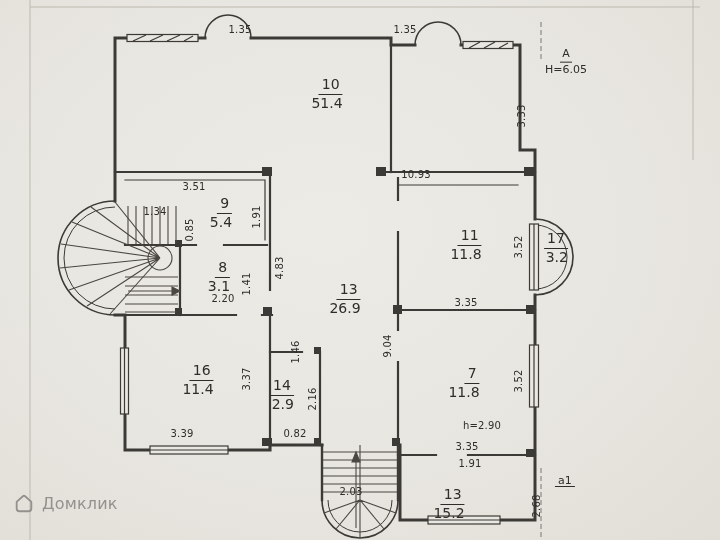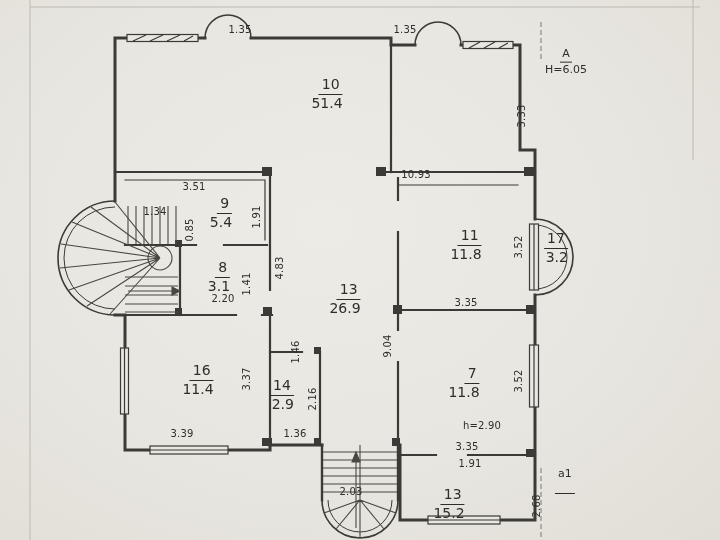--- a/index.html
+++ b/index.html
@@ -4,21 +4,21 @@
 <style>
   *{margin:0;padding:0;box-sizing:border-box}
   html,body{width:720px;height:540px}
   body{font-family:"DejaVu Sans", sans-serif;background:#d8d5cf;overflow:hidden}
   .page{position:relative;width:720px;height:540px;overflow:hidden;color:#2f2d2a;
         background:radial-gradient(ellipse at 45% 42%, #edebe6 0%, #e8e6e0 55%, #e1ded7 100%)}
   svg.plan{position:absolute;left:0;top:0}
   .lbl{position:absolute;font-size:10px;line-height:1;white-space:nowrap;
        transform:translate(-50%,-50%);color:#2f2d2a;letter-spacing:.2px}
   .lbl.v{transform:translate(-50%,-50%) rotate(-90deg)}
-  .lbl.u{border-bottom:1px solid #2f2d2a;padding:0 3px 14px}
+  .lbl.u{border-bottom:1px solid #2f2d2a;padding:0 3px 0}
   .room{position:absolute;transform:translate(-50%,-50%);display:flex;flex-direction:column;
         align-items:flex-end;font-size:14px;line-height:1.25}
   .room .num{border-bottom:1px solid #2f2d2a;padding:0 3px}
   .axis{position:absolute;transform:translate(-50%,-50%);display:flex;flex-direction:column;
         align-items:center;font-size:11px;line-height:1.35}
   .axis .num{border-bottom:1px solid #2f2d2a;padding:0 2px}
   .watermark{position:absolute;left:13px;top:492px;display:flex;align-items:center;gap:7px;
              color:#8f8d89;opacity:.95}
   .watermark .wm-text{font-size:16px;font-weight:500;letter-spacing:.2px}
 </style>
@@ -182,27 +182,33 @@
   <span class="lbl v" style="left:247px;top:284px">1.41</span>
   <span class="lbl" style="left:223px;top:299px">2.20</span>
   <span class="lbl v" style="left:519px;top:247px">3.52</span>
   <span class="lbl" style="left:466px;top:303px">3.35</span>
   <span class="lbl v" style="left:296px;top:352px">1.46</span>
   <span class="lbl v" style="left:388px;top:346px">9.04</span>
   <span class="lbl v" style="left:247px;top:379px">3.37</span>
   <span class="lbl v" style="left:313px;top:399px">2.16</span>
   <span class="lbl v" style="left:519px;top:381px">3.52</span>
   <span class="lbl" style="left:182px;top:434px">3.39</span>
-  <span class="lbl" style="left:295px;top:434px">1.36</span>
+  <span class="lbl" style="left:295px;top:434px">0.82</span>
   <span class="lbl" style="left:482px;top:426px">h=2.90</span>
   <span class="lbl" style="left:467px;top:447px">3.35</span>
   <span class="lbl" style="left:470px;top:464px">1.91</span>
   <span class="lbl" style="left:351px;top:492px">2.03</span>
   <span class="lbl v" style="left:537px;top:506px">2.68</span>
 
   <div class="axis" style="left:566px;top:62px">
     <span class="num">А</span>
     <span>Н=6.05</span>
   </div>
   <span class="lbl u" style="left:565px;top:481px;font-size:11px">а1</span>
 
+  <div class="watermark">
+    <svg width="22" height="22" viewBox="0 0 24 24" fill="none" stroke="#8f8d89" stroke-width="2" stroke-linejoin="round" stroke-linecap="round">
+      <path d="M4.5,10.2 L10.8,4.6 c0.7,-0.6 1.7,-0.6 2.4,0 L19.5,10.2 c0.3,0.3 0.5,0.7 0.5,1.1 V18 c0,1.7 -1.3,3 -3,3 H7 c-1.7,0 -3,-1.3 -3,-3 V11.3 c0,-0.4 0.2,-0.8 0.5,-1.1 Z"></path>
+    </svg>
+    <span class="wm-text">Домклик</span>
+  </div>
 
 </div>
 
 </body></html>

